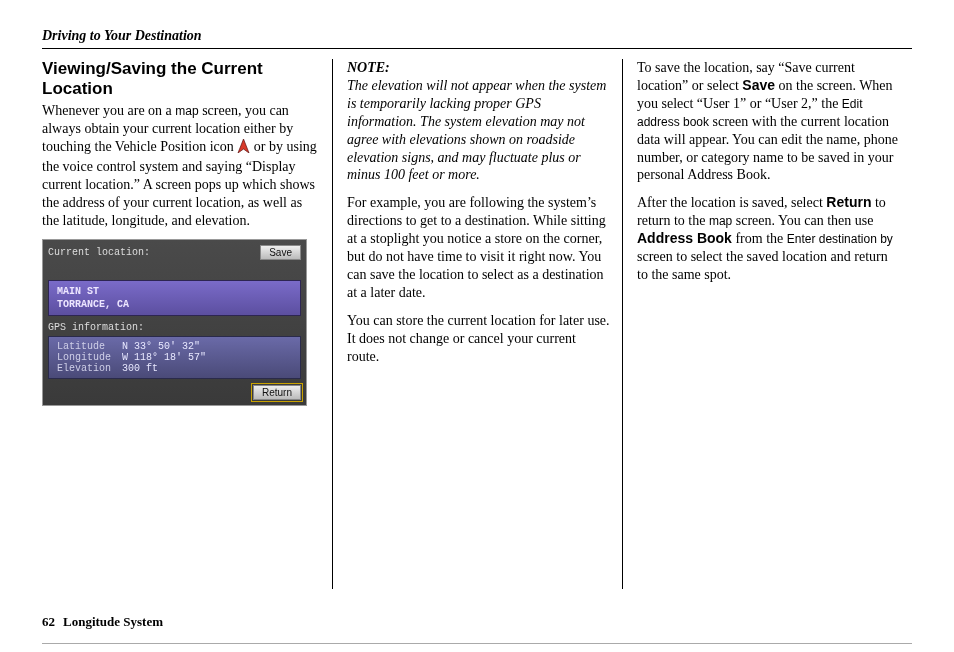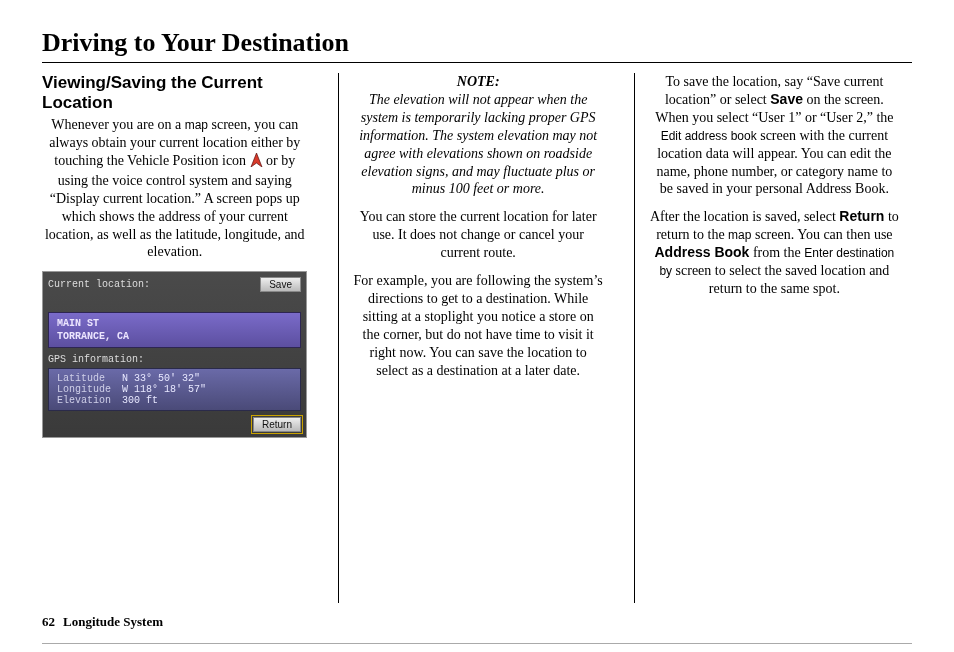--- a/index.html
+++ b/index.html
@@ -1,25 +1,25 @@
 <!DOCTYPE html>
 <html><head>
 <meta charset="utf-8">
 <style>
   * { box-sizing: border-box; margin: 0; padding: 0; }
   html, body { width: 954px; height: 652px; background: #fff; font-family: "Times New Roman", Times, serif; color: #000; }
   .page { padding: 28px 42px 20px 42px; width: 954px; height: 652px; position: relative; }
-  .chapter-title { font-family: "Times New Roman", Times, serif; font-weight: bold; font-size: 26px; padding-bottom: 4px; }
+  .chapter-title { font-family: "Times New Roman", Times, serif; font-weight: bold; font-size: 14px; padding-bottom: 4px; font-style: italic; }
   .rule { border-bottom: 1.5px solid #000; margin-bottom: 10px; }
-  .columns { display: flex; gap: 18px; height: 530px; }
+  .columns { display: flex; gap: 0; height: 530px; }
   .col { width: 290px; padding: 0 12px 0 0; }
   .col + .col { border-left: 1px solid #000; padding-left: 14px; }
   .section-title { font-family: Arial, Helvetica, sans-serif; font-weight: bold; font-size: 17px; line-height: 1.15; margin-bottom: 4px; }
   .body { font-size: 14px; line-height: 1.28; }
-  .body p { margin-bottom: 10px; text-align: center; }
+  .body p { margin-bottom: 10px; }
   .sans { font-family: Arial, Helvetica, sans-serif; font-size: 12px; }
   .note-h { font-style: italic; font-weight: bold; margin-bottom: 1px; }
   .note-body { font-style: italic; margin-top: 37px; }
   .bold { font-weight: bold; }
   .arrow-icon { display:inline-block; vertical-align: -2px; }
   
   .gps-screen { width: 265px; margin-top: 8px; border: 1px solid #999; background: linear-gradient(#4a4a4a,#3a3a3a); padding: 5px; font-family: "Lucida Console","Courier New",monospace; font-size: 10px; color:#fff; }
   .gps-row-header { display:flex; justify-content: space-between; align-items: center; margin-bottom:20px; }
   .gps-label { color:#ddd; }
   .gps-btn { background: linear-gradient(#eee,#bbb); color:#111; border:1px solid #888; padding:1px 8px; font-size:10px; font-family: Arial, sans-serif; }
@@ -82,22 +82,22 @@
         </div>
       </div>
     </div>
 
     <div class="col">
       <div class="body">
         <p>
           <span class="note-h">NOTE:</span><br>
           <span class="note-body">The elevation will not appear when the system is temporarily lacking proper GPS information. The system elevation may not agree with elevations shown on roadside elevation signs, and may fluctuate plus or minus 100 feet or more.</span>
         </p>
+        <p>For example, you are following the system’s directions to get to a destination. While sitting at a stoplight you notice a store on the corner, but do not have time to visit it right now. You can save the location to select as a destination at a later date.</p>
         <p>You can store the current location for later use. It does not change or cancel your current route.</p>
-        <p>For example, you are following the system’s directions to get to a destination. While sitting at a stoplight you notice a store on the corner, but do not have time to visit it right now. You can save the location to select as a destination at a later date.</p>
       </div>
     </div>
 
     <div class="col">
       <div class="body">
         <p>
           <span>To save the location, say “Save current location” or select </span><span class="bold" style="font-family:Arial,sans-serif;">Save</span><span> on the screen. When you select “User 1” or “User 2,” the </span><span class="sans">Edit address book</span><span> screen with the current location data will appear. You can edit the name, phone number, or category name to be saved in your personal Address Book.</span>
         </p>
         <p>
           <span>After the location is saved, select </span><span class="bold" style="font-family:Arial,sans-serif;">Return</span><span> to return to the </span><span class="sans">map</span><span> screen. You can then use </span><span class="bold" style="font-family:Arial,sans-serif;">Address Book</span><span> from the </span><span class="sans">Enter destination by</span><span> screen to select the saved location and return to the same spot.</span>

